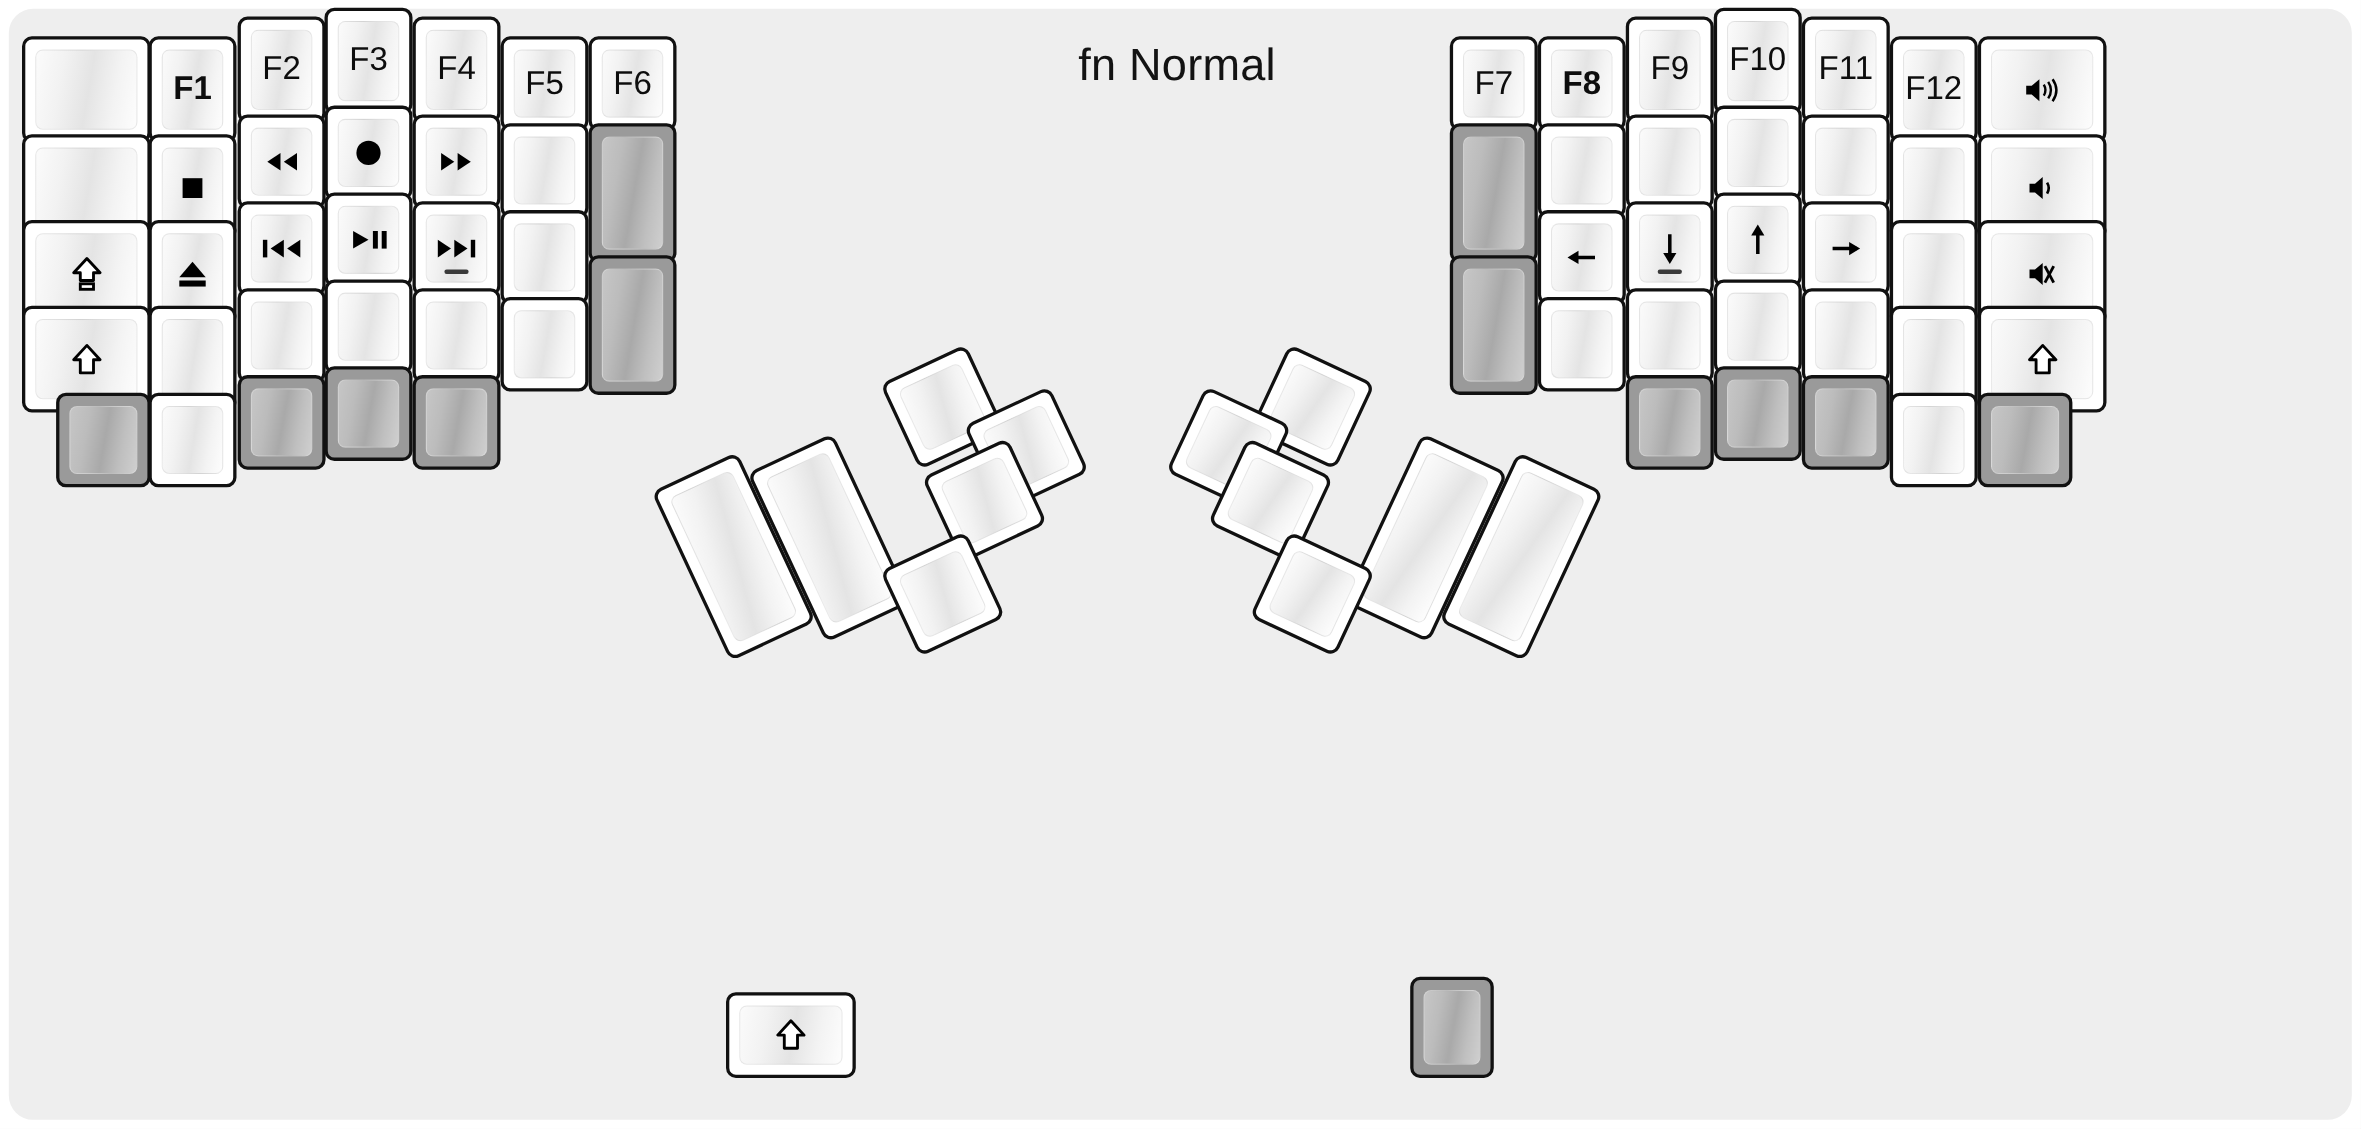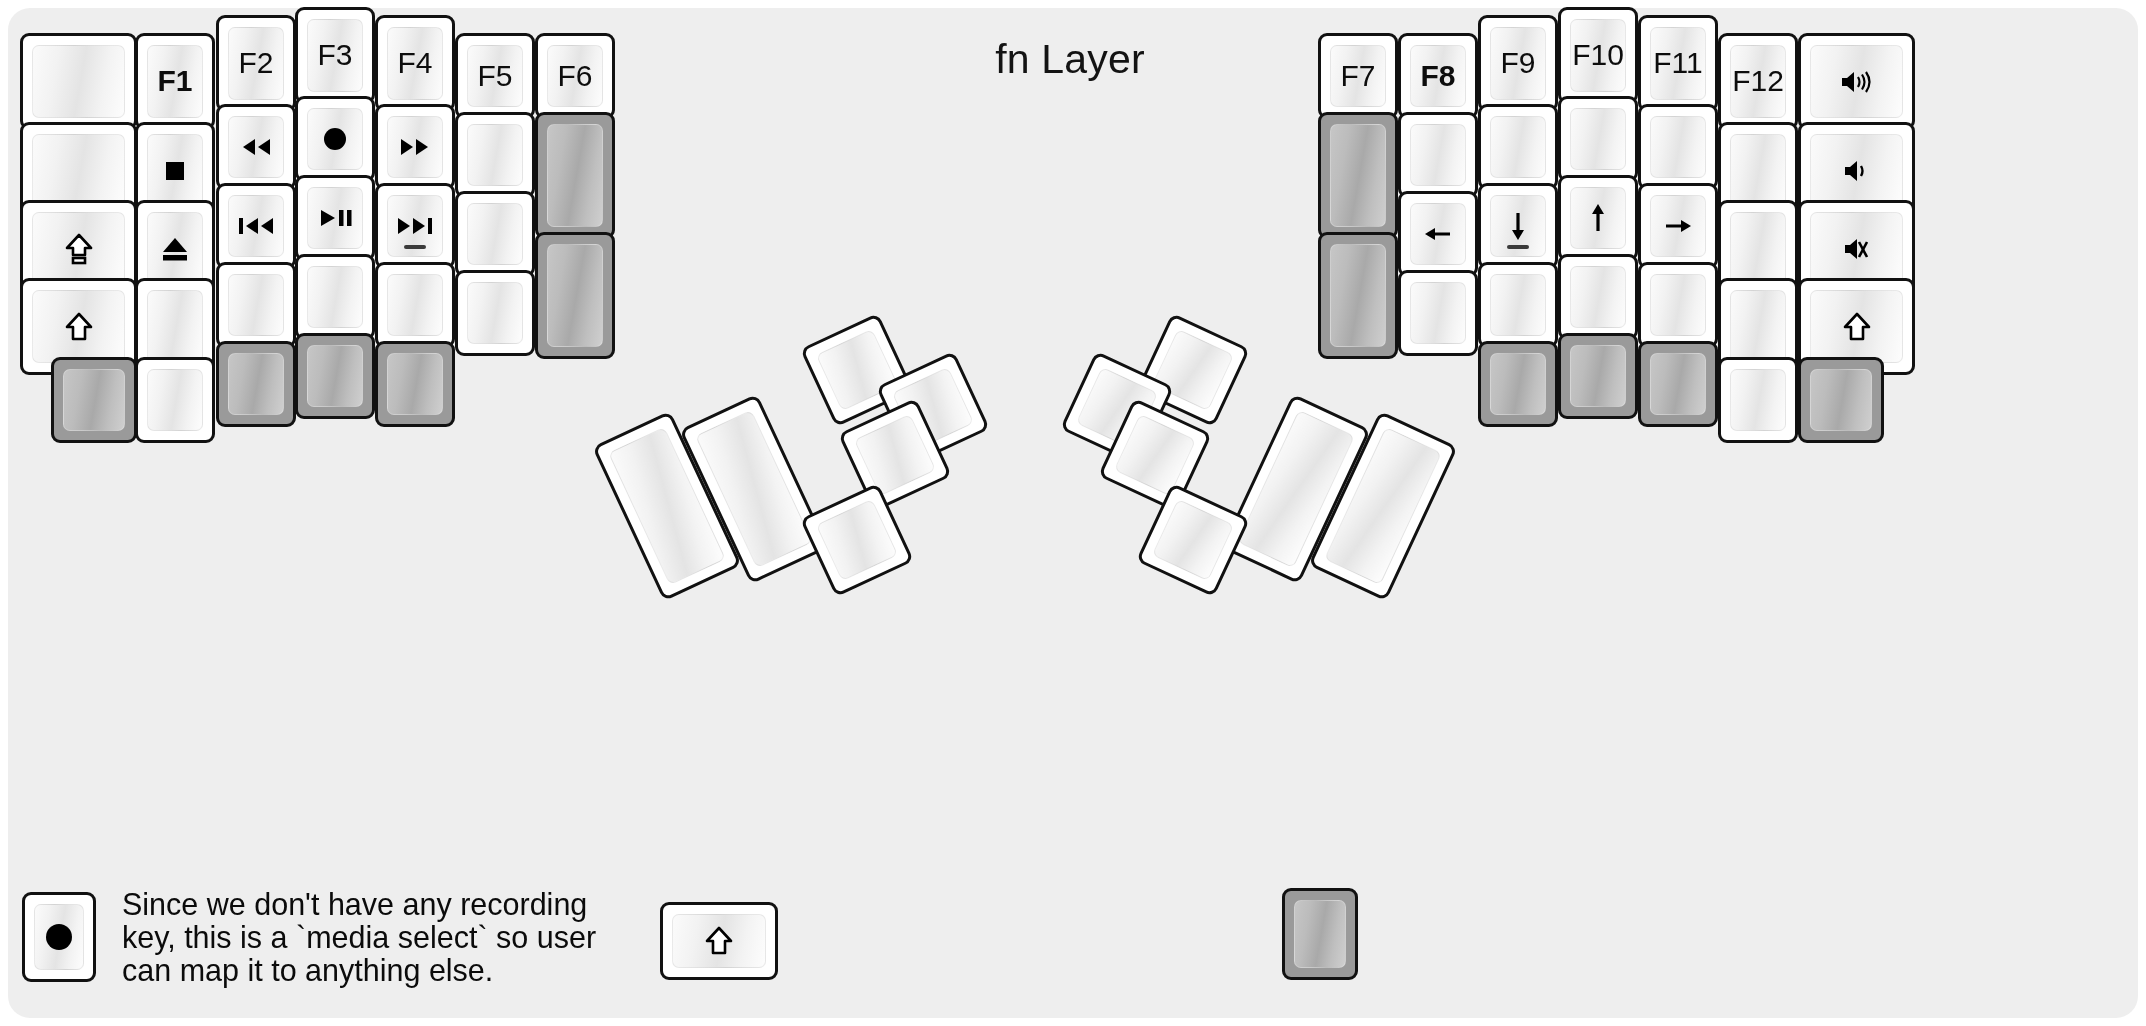--- a/index.html
+++ b/index.html
@@ -121,21 +121,21 @@
     white-space:pre-line;
   }
   svg{display:block;}
 </style>
 </head>
 <body>
 
 <div id="stage">
   <div class="panel"></div>
 
-  <div class="title">fn Layer</div>
+  <div class="title">fn Normal</div>
 
   <div class="key" style="left:20px;top:33px;width:117px;height:97px;">
       <div class="cap"></div>
     </div>
   <div class="key" style="left:20px;top:122px;width:117px;height:97px;">
       <div class="cap"></div>
     </div>
   <div class="key" style="left:20px;top:200px;width:117px;height:97px;">
     <div class="cap">
       <span class="glyph">
@@ -527,34 +527,20 @@
     <div class="key" style="left:1112px;top:412px;width:86px;height:86px;transform:rotate(25deg);transform-origin:center;">
         <div class="cap"></div>
       </div>
     <div class="key" style="left:1150px;top:497px;width:86px;height:86px;transform:rotate(25deg);transform-origin:center;">
         <div class="cap"></div>
       </div>
   </div>
 
   <div class="legendrow">
 
-    <div class="legend-item" style="left:22px;top:8px;">
-      <div class="legend-key" style="width:74px;height:90px;">
-        <div class="cap">
-          <span class="glyph">
-              <svg width="32" height="32" viewBox="0 0 32 32">
-                <circle cx="16" cy="16" r="13" fill="#000"></circle>
-              </svg>
-            </span>
-        </div>
-      </div>
-      <div class="legend-text">Since we don't have any recording
-key, this is a `media select` so user
-can map it to anything else.</div>
-    </div>
 
     <div class="legend-item" style="left:660px;top:22px;">
       <div class="legend-key" style="width:118px;height:78px;">
         <div class="cap">
           <span class="glyph">
               <svg width="30" height="32" viewBox="0 0 30 32">
                 <path d="M15 3 L27 16 H21 V28 H9 V16 H3 Z" fill="#fff" stroke="#000" stroke-width="2.6" stroke-linejoin="round"></path>
               </svg>
             </span>
         </div>

